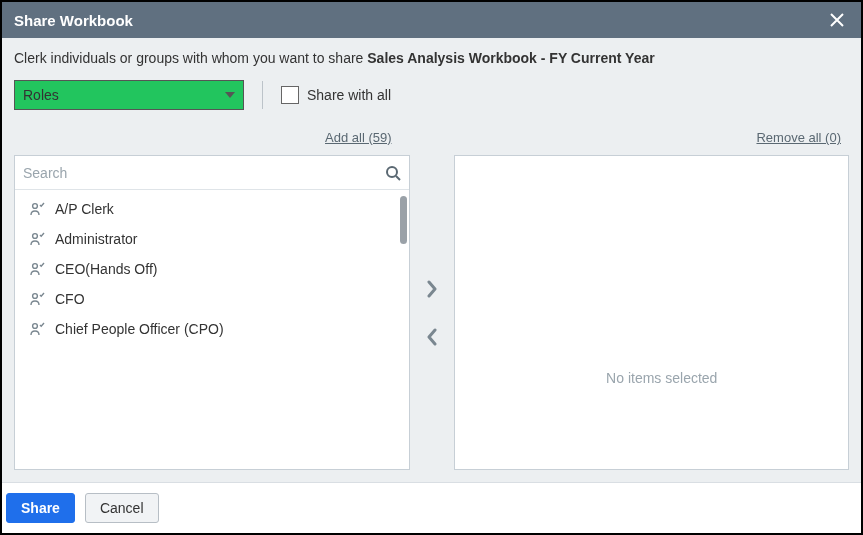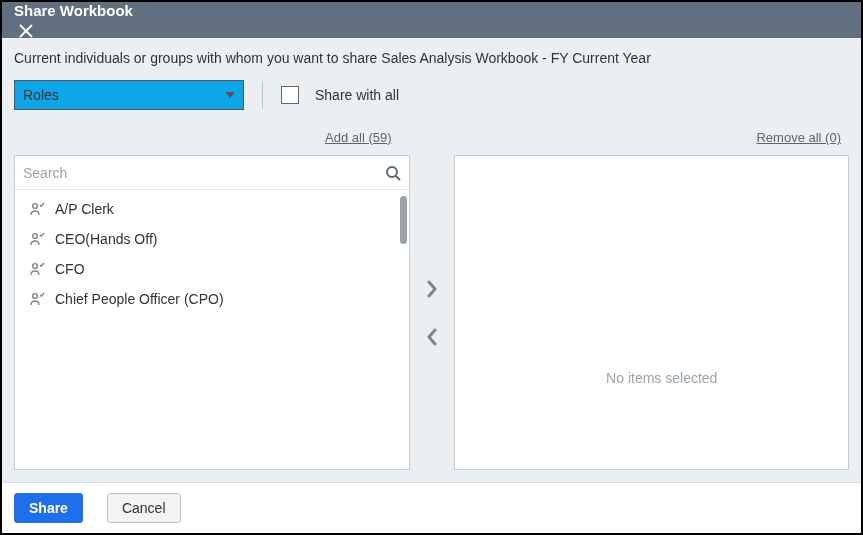--- a/index.html
+++ b/index.html
@@ -5,59 +5,59 @@
   * { box-sizing: border-box; margin: 0; padding: 0; font-family: -apple-system, BlinkMacSystemFont, "Segoe UI", Arial, sans-serif; }
   body { background: #fff; }
   .window {
     width: 863px; height: 535px;
     border: 2px solid #000;
     display: flex; flex-direction: column;
     background: #fff;
   }
   .titlebar {
     background: #607080; color: #fff;
-    display: flex; align-items: flex-start;
+    display: flex; align-items: center;
     padding: 0 12px;
     height: 36px;
-    font-size: 15px; font-weight: 600; flex-direction: column;
+    font-size: 15px; font-weight: 600;
   }
   .titlebar .spacer { flex: 1; }
   .close-x { cursor: pointer; font-size: 18px; line-height: 1; padding: 4px; }
   .close-x svg { display:block; }
 
   .content {
     flex: 1;
     background: #eceff1;
     padding: 12px;
     display: flex; flex-direction: column;
     gap: 10px;
   }
   .instr { font-size: 14px; color: #333; }
-  .instr b { font-weight: 400; }
+  .instr b { font-weight: 700; }
 
   .row-controls {
     display: flex; align-items: center; gap: 18px;
     margin-top: 4px;
   }
   .dropdown {
-    background: #0ea5e9;
+    background: #22c55e;
     border: 1px solid #555;
     width: 230px; height: 30px;
     display: flex; align-items: center;
     justify-content: space-between;
     padding: 0 8px;
     font-size: 14px;
     cursor: pointer;
     color: #333;
   }
   .dropdown .caret { width: 0; height: 0; border-left: 5px solid transparent; border-right:5px solid transparent; border-top:6px solid #555; }
   .divider-v {
     width: 1px; height: 28px; background: #bcc3c9;
   }
-  .checkline { display: flex; align-items: center; gap: 16px; font-size:14px; color:#333; }
+  .checkline { display: flex; align-items: center; gap: 8px; font-size:14px; color:#333; }
   .checkbox {
     width: 18px; height: 18px;
     border: 1px solid #666;
     background: #fff;
     cursor: pointer;
   }
 
   .linkrow {
     display: flex;
     margin-top: 10px;
@@ -134,22 +134,22 @@
   .empty-msg {
     flex:1; display:flex; align-items:center; justify-content:center;
     color:#9aa5ad; font-size:14px;
     padding-top: 130px;
     margin-left: 21px;
   }
 
   .footer {
     background: #fff;
     border-top: 1px solid #d9dee3;
-    padding: 10px 12px;
-    display:flex; gap:24px;
+    padding: 10px 4px;
+    display:flex; gap:10px;
   }
   .btn {
     height: 30px; padding: 0 14px;
     font-size: 14px;
     border: 1px solid #b7bec5;
     background: #f1f3f5;
     color:#333;
     cursor:pointer;
     border-radius:3px;
   }
@@ -171,21 +171,21 @@
     <span class="close-x">
       <svg width="16" height="16" viewBox="0 0 16 16">
           <path d="M2 2 L14 14 M14 2 L2 14" stroke="#fff" stroke-width="2" fill="none"></path>
         </svg>
     </span>
   </div>
 
   <div class="content">
 
     <div class="instr">
-      <span>Current individuals or groups with whom you want to share </span><b>Sales Analysis Workbook - FY Current Year</b>
+      <span>Clerk individuals or groups with whom you want to share </span><b>Sales Analysis Workbook - FY Current Year</b>
     </div>
 
     <div class="row-controls">
       <div class="dropdown">
         <span>Roles</span>
         <span class="caret"></span>
       </div>
       <div class="divider-v"></div>
       <div class="checkline">
         <span class="checkbox"></span>
@@ -223,20 +223,30 @@
                 <span>A/P Clerk</span>
               </div>
               <div class="listitem">
                 <span class="role-icon">
                   <svg width="16" height="16" viewBox="0 0 16 16">
                     <circle cx="6" cy="5" r="2.4" stroke="#7a8790" stroke-width="1.4" fill="none"></circle>
                     <path d="M2 14c0-2.5 1.8-4 4-4s4 1.5 4 4" stroke="#7a8790" stroke-width="1.4" fill="none"></path>
                     <path d="M11 4l1.2 1.2L15 2" stroke="#7a8790" stroke-width="1.4" fill="none"></path>
                   </svg>
                 </span>
+                <span>Administrator</span>
+              </div>
+              <div class="listitem">
+                <span class="role-icon">
+                  <svg width="16" height="16" viewBox="0 0 16 16">
+                    <circle cx="6" cy="5" r="2.4" stroke="#7a8790" stroke-width="1.4" fill="none"></circle>
+                    <path d="M2 14c0-2.5 1.8-4 4-4s4 1.5 4 4" stroke="#7a8790" stroke-width="1.4" fill="none"></path>
+                    <path d="M11 4l1.2 1.2L15 2" stroke="#7a8790" stroke-width="1.4" fill="none"></path>
+                  </svg>
+                </span>
                 <span>CEO(Hands Off)</span>
               </div>
               <div class="listitem">
                 <span class="role-icon">
                   <svg width="16" height="16" viewBox="0 0 16 16">
                     <circle cx="6" cy="5" r="2.4" stroke="#7a8790" stroke-width="1.4" fill="none"></circle>
                     <path d="M2 14c0-2.5 1.8-4 4-4s4 1.5 4 4" stroke="#7a8790" stroke-width="1.4" fill="none"></path>
                     <path d="M11 4l1.2 1.2L15 2" stroke="#7a8790" stroke-width="1.4" fill="none"></path>
                   </svg>
                 </span>

